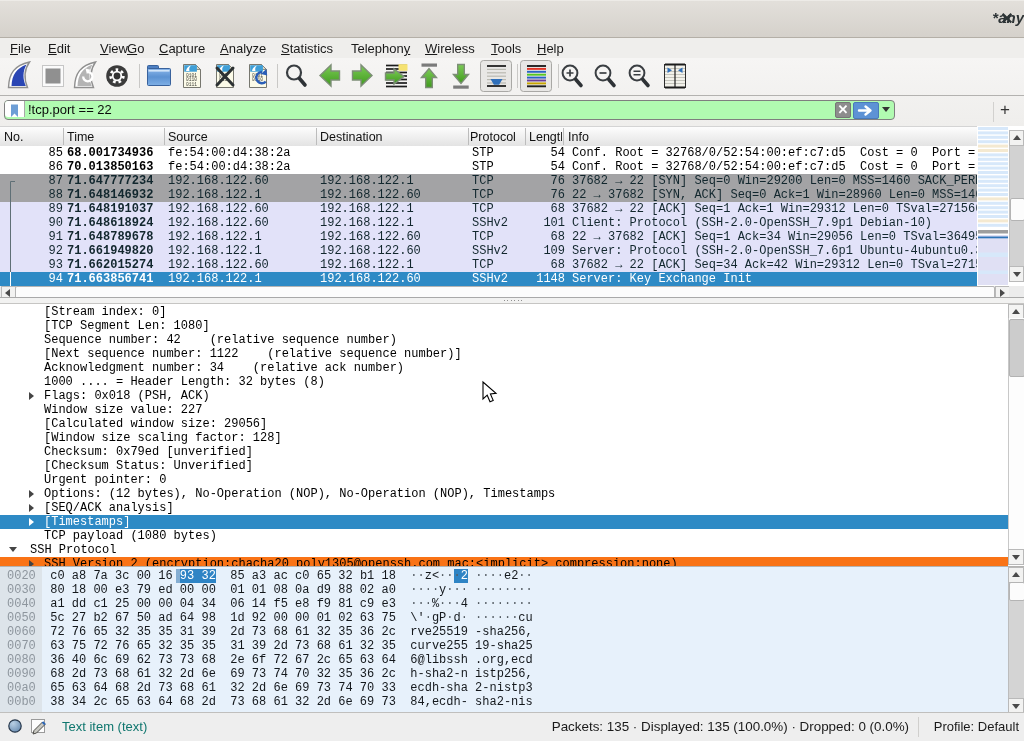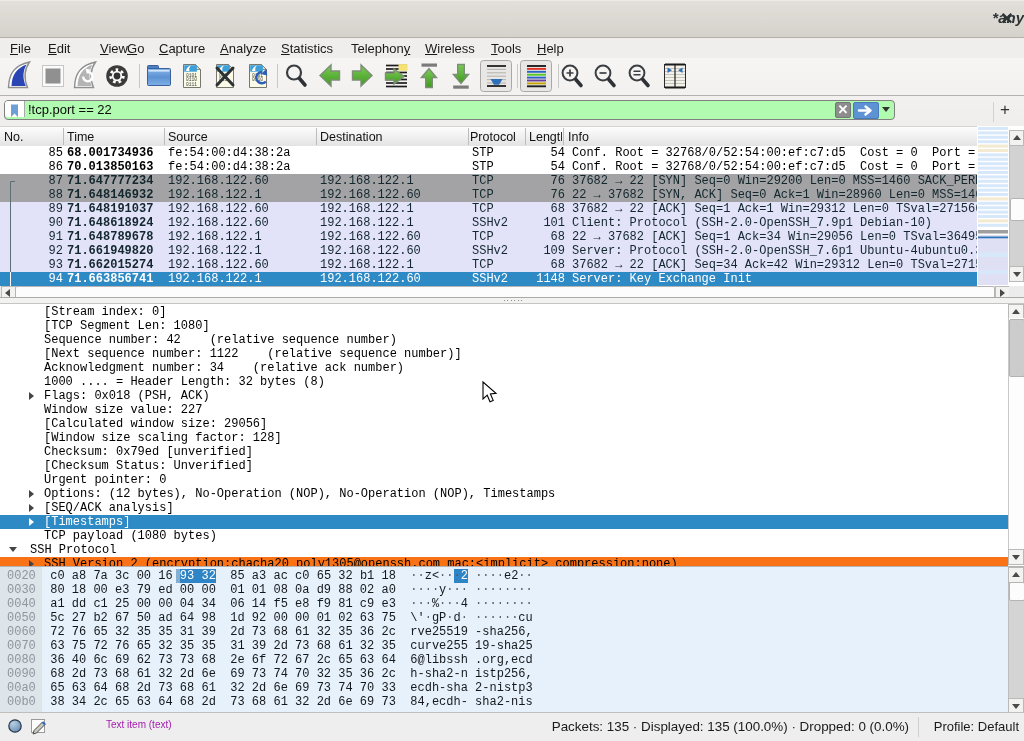--- a/index.html
+++ b/index.html
@@ -63,21 +63,21 @@
 #hexpane{left:0;top:566px;width:1024px;height:146px;background:#e7f1fb;border-top:1px solid #b4b3b1;}
 #hexoffcol{position:absolute;left:0;top:0;width:42px;height:146px;background:#dde4ea;}
 #hexpre{position:absolute;left:7px;top:2px;font-family:"Liberation Mono",monospace;font-size:12px;line-height:14px;color:#14181c;white-space:pre;}
 .hoff{color:#8e969e;}
 .hsel{background:#2e84c5;color:#fff;}
 #hexpre i{font-style:normal;color:#555d64;}
 .hsel i{color:#fff;}
 .hselpre{background:linear-gradient(90deg,rgba(0,0,0,0) 45%,#85aed2 45%);}
 
 #statusbar{left:0;top:712px;width:1024px;height:29px;background:#eeeeee;border-top:1px solid #c0bfbd;}
-#stext{left:62px;top:719px;font-size:10px;color:#a21caf;margin-left:44px;}
+#stext{left:62px;top:719px;font-size:13px;color:#0f766e;}
 #srtext{right:115px;top:719px;font-size:13.4px;color:#1a1a1a;}
 #sprofile{right:5px;top:719px;font-size:13px;color:#1a1a1a;}
 #ssep{left:918px;top:717px;width:1px;height:20px;background:#d0cfcd;}
 
 .sbtn{position:absolute;background:#f1f1f0;border:1px solid #b9b9b9;}
 .sarrow-up{width:0;height:0;border-left:4px solid transparent;border-right:4px solid transparent;border-bottom:5px solid #4a4a4a;position:absolute;}
 .sarrow-dn{width:0;height:0;border-left:4px solid transparent;border-right:4px solid transparent;border-top:5px solid #4a4a4a;position:absolute;}
 .sarrow-lf{width:0;height:0;border-top:4px solid transparent;border-bottom:4px solid transparent;border-right:5px solid #4a4a4a;position:absolute;}
 .sarrow-rt{width:0;height:0;border-top:4px solid transparent;border-bottom:4px solid transparent;border-left:5px solid #4a4a4a;position:absolute;}
 </style></head>

